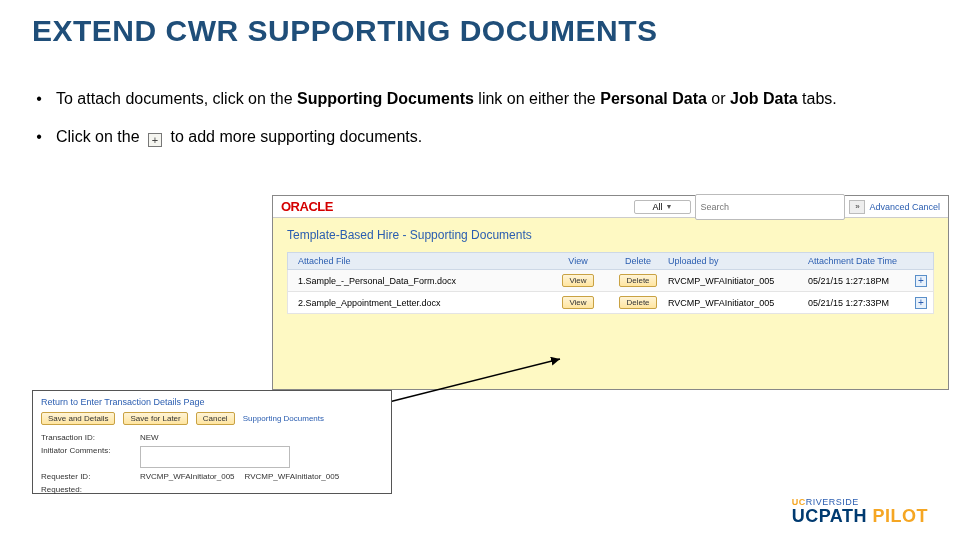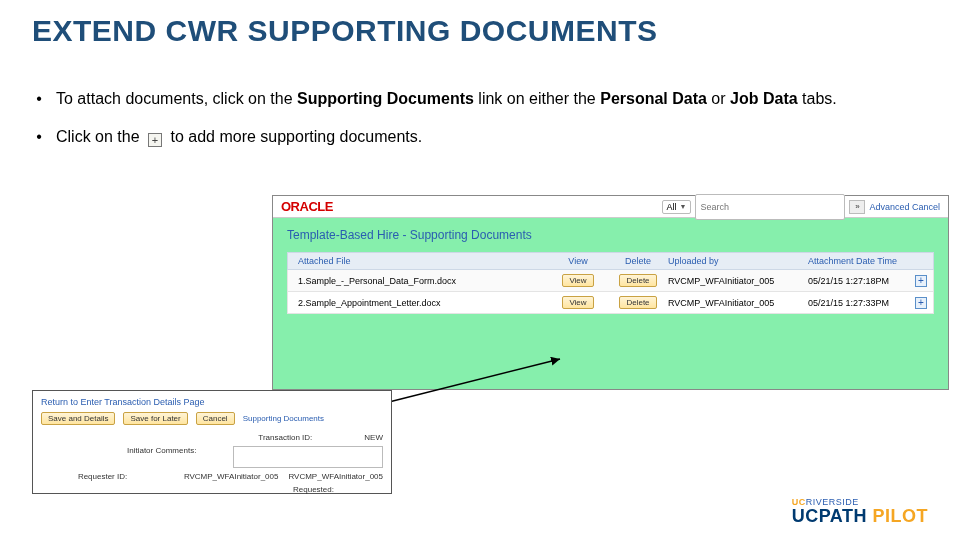--- a/index.html
+++ b/index.html
@@ -10,25 +10,25 @@
   .title { position:absolute; left:32px; top:14px; font-size:30px; font-weight:700; letter-spacing:.5px; color:#1f4e79; }
 
   
   .bullets { position:absolute; left:32px; top:88px; width:896px; font-size:16px; line-height:1.35; }
   .bullet { display:flex; gap:10px; margin-bottom:16px; }
   .bullet .dot { width:14px; flex:0 0 14px; text-align:center; color:#000; }
   .bullet .txt { flex:1; }
   .plus-icon { display:inline-flex; align-items:center; justify-content:center; width:14px; height:14px; border:1px solid #777; background:#f5f5f0; font-size:11px; line-height:1; color:#444; position:relative; top:2px; margin:0 4px; }
 
   
-  .shot-main { position:absolute; left:272px; top:195px; width:677px; height:195px; border:1px solid #888; background:#86efac; }
+  .shot-main { position:absolute; left:272px; top:195px; width:677px; height:195px; border:1px solid #888; background:#fef9c3; }
   .oracle-bar { height:22px; background:#fff; border-bottom:1px solid #ccc; display:flex; align-items:center; padding:0 8px; gap:8px; }
   .oracle-logo { font-weight:700; color:#d40000; font-size:13px; letter-spacing:-.5px; }
   .oracle-search-wrap { margin-left:auto; display:flex; align-items:center; gap:4px; }
-  .oracle-dd { display:inline-flex; align-items:center; font-size:9px; background:#fff; border:1px solid #bbb; border-radius:2px; padding:1px 4px; gap:3px; }
+  .oracle-dd { display:inline-flex; align-items:center; font-size:9px; background:#fff; border:1px solid #bbb; border-radius:2px; padding:1px 18px; gap:3px; }
   .oracle-dd .chev { font-size:7px; color:#555; }
   .oracle-search { width:150px; height:14px; border:1px solid #bbb; border-radius:2px; font-size:9px; padding:12px 4px; }
   .oracle-go { width:16px; height:14px; border:1px solid #bbb; background:#eee; font-size:8px; text-align:center; line-height:12px; color:#333; }
   .oracle-adv { font-size:9px; color:#2a5db0; }
   .shot-body { padding:10px 14px 6px 14px; }
   .page-title { color:#2a5db0; font-size:12px; margin-bottom:10px; }
   .tbl { width:100%; }
   .tbl-head { display:flex; background:#e6edf5; border:1px solid #cdd8e6; height:18px; align-items:center; font-size:9px; color:#2a5db0; }
   .col-file   { flex:0 0 260px; padding-left:10px; }
   .col-view   { flex:0 0 60px; text-align:center; }
@@ -40,21 +40,21 @@
   .tbl-row:nth-child(odd){ background:#fff; }
   .btn-sm { display:inline-block; padding:1px 6px; border:1px solid #c9a243; background:linear-gradient(#fff4d6,#ffe5a0); font-size:8px; border-radius:2px; color:#333; }
   .row-plus { display:inline-flex; width:12px; height:12px; border:1px solid #5a8fc9; background:#e8f1fb; color:#2a5db0; align-items:center; justify-content:center; font-size:10px; line-height:1; }
 
   
   .shot-sec { position:absolute; left:32px; top:390px; width:360px; height:104px; border:1px solid #555; background:#fff; padding:6px 8px; }
   .sec-link { font-size:9px; color:#2a5db0; }
   .sec-btns { display:flex; gap:8px; margin:5px 0 8px 0; align-items:center; }
   .sec-link-sm { font-size:8px; color:#2a5db0; }
   .sec-grid { font-size:8px; display:flex; flex-direction:column; gap:4px; }
-  .sec-row { display:flex; gap:16px; align-items:flex-start;justify-content:flex-end; }
+  .sec-row { display:flex; gap:9px; align-items:flex-start; }
   .sec-label { width:90px; color:#333; }
   .sec-val { color:#333; }
   .sec-textarea { width:150px; height:22px; border:1px solid #bbb; }
   .sec-ids { display:flex; gap:10px; }
 
   
   .arrow { position:absolute; left:380px; top:355px; width:190px; height:50px; pointer-events:none; }
 
   
   .footer-logo { position:absolute; right:32px; bottom:14px; line-height:1.05; }

